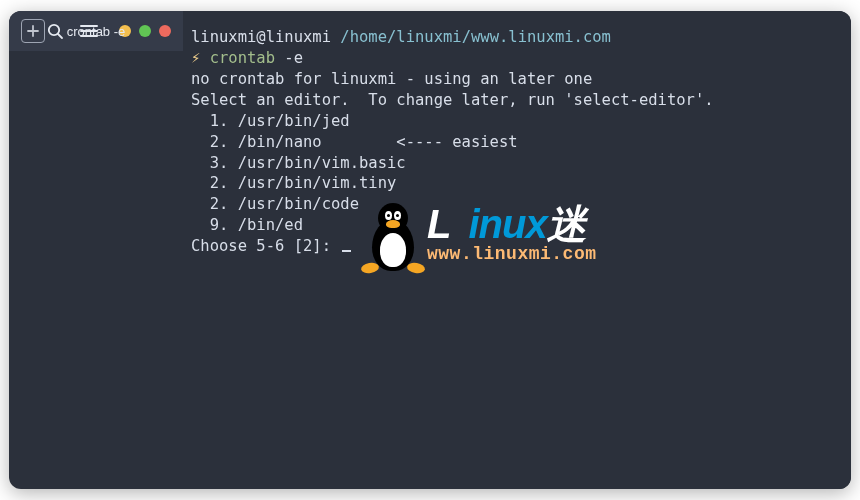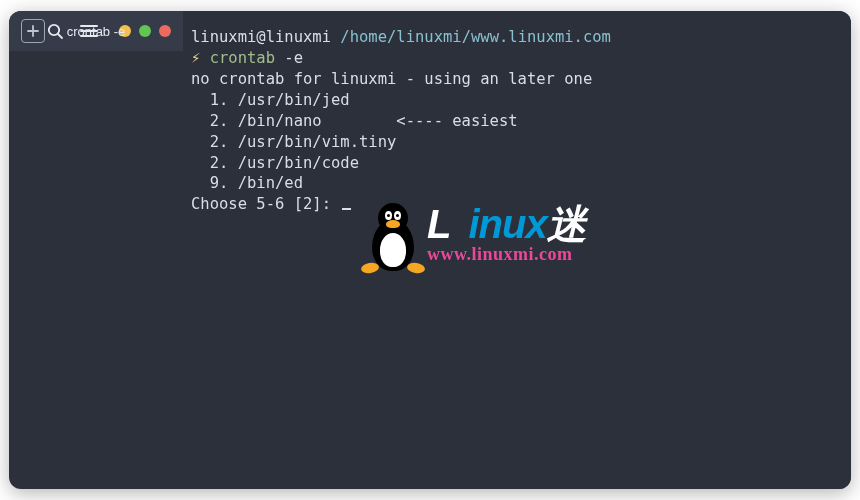--- a/index.html
+++ b/index.html
@@ -200,22 +200,22 @@
       font-family: Arial, sans-serif;
       font-weight: 900;
       font-size: 40px;
       line-height: 0.9;
       letter-spacing: -1px;
     }
     .logo-l { color: #fff; font-style: italic; }
     .logo-inux { color: #0099d8; font-style: italic; margin-left: 18px; }
     .logo-mi { color: #fff; font-style: italic; }
     .logo-url {
-      font-family: Liberation Serif, serif;
-      color: #ec4899;
+      font-family: Liberation Mono, monospace;
+      color: #fdba74;
       font-size: 18px;
       font-weight: bold;
       letter-spacing: 0.5px;
     }
   </style>
 </head>
 <body>
 
 <div class="window">
   <div class="titlebar">
@@ -245,22 +245,24 @@
         <div class="traffic-light tl-close"></div>
       </div>
     </div>
   </div>
 
   <div class="terminal-body">
     <div class="line"><span class="user-host">linuxmi@linuxmi</span> <span class="cwd">/home/linuxmi/www.linuxmi.com</span></div>
     <div class="line"><span class="bolt">⚡</span> <span class="command">crontab</span><span class="command-arg"> -e</span></div>
     <div class="line">no crontab for linuxmi - using an later one</div>
     <div class="line"></div>
+    <div class="line">Select an editor.  To change later, run 'select-editor'.</div>
     <div class="line">  1. /usr/bin/jed</div>
     <div class="line">  2. /bin/nano        &lt;---- easiest</div>
+    <div class="line">  3. /usr/bin/vim.basic</div>
     <div class="line">  2. /usr/bin/vim.tiny</div>
     <div class="line">  2. /usr/bin/code</div>
     <div class="line">  9. /bin/ed</div>
     <div class="line"></div>
     <div class="line"><span>Choose 5-6 [2]: </span><span class="cursor"></span></div>
 
     <div class="watermark">
       <div class="tux">
         <div class="tux-body"></div>
         <div class="tux-belly"></div>

